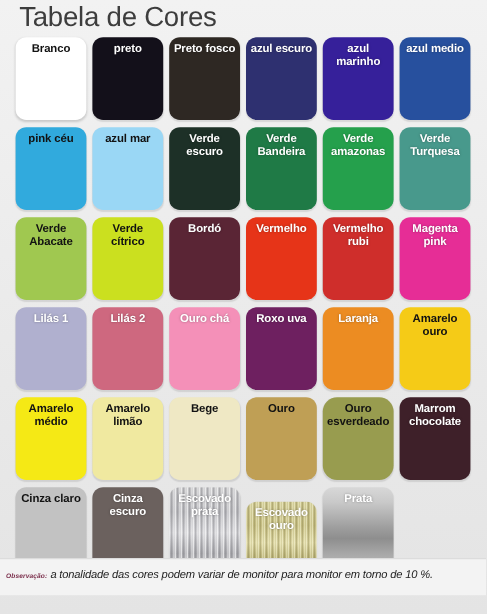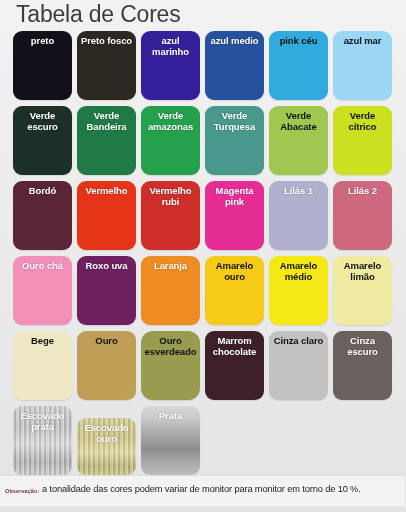--- a/index.html
+++ b/index.html
@@ -84,25 +84,26 @@
     margin-top: 12px;
   }
   .tex-silver-gradient {
     background: linear-gradient(180deg,
       #d8d8d8 0%, #c9c9c9 18%, #9f9f9f 48%, #8e8e8e 62%,
       #a7a7a7 80%, #bdbdbd 100%);
   }
   #footer {
     position: absolute;
     left: 0;
-    bottom: 6px;
+    bottom: 16px;
     width: 405px;
     height: 30px;
     background: #f3f3f3;
     border-top: 1px solid #dcdcdc;
+    font-style: italic;
   }
   #obs-label {
     position: absolute;
     left: 5px;
     top: 12px;
     font-size: 5.5px;
     font-weight: bold;
     color: #7a2d4a;
     letter-spacing: 0.1px;
     font-family: "Liberation Sans", sans-serif;
@@ -118,25 +119,31 @@
   }
 </style>
 </head>
 <body>
 
 <div id="page">
 
   <div id="title">Tabela de Cores</div>
 
   <div id="grid">
+      <div class="swatch lightborder" style="background: rgb(255, 255, 255);">
+        <div class="lbl" style="color: rgb(18, 18, 18);">Branco</div>
+      </div>
       <div class="swatch" style="background: rgb(19, 16, 26);">
         <div class="lbl" style="color: rgb(255, 255, 255); text-shadow: rgba(0, 0, 0, 0.35) 0px 0px 2px;">preto</div>
       </div>
       <div class="swatch" style="background: rgb(46, 40, 35);">
         <div class="lbl" style="color: rgb(255, 255, 255); text-shadow: rgba(0, 0, 0, 0.35) 0px 0px 2px;">Preto fosco</div>
+      </div>
+      <div class="swatch" style="background: rgb(46, 48, 112);">
+        <div class="lbl" style="color: rgb(255, 255, 255); text-shadow: rgba(0, 0, 0, 0.35) 0px 0px 2px;">azul escuro</div>
       </div>
       <div class="swatch" style="background: rgb(54, 32, 154);">
         <div class="lbl" style="color: rgb(255, 255, 255); text-shadow: rgba(0, 0, 0, 0.35) 0px 0px 2px;">azul marinho</div>
       </div>
       <div class="swatch" style="background: rgb(39, 80, 158);">
         <div class="lbl" style="color: rgb(255, 255, 255); text-shadow: rgba(0, 0, 0, 0.35) 0px 0px 2px;">azul medio</div>
       </div>
       <div class="swatch" style="background: rgb(49, 170, 221);">
         <div class="lbl" style="color: rgb(18, 18, 18);">pink céu</div>
       </div>

